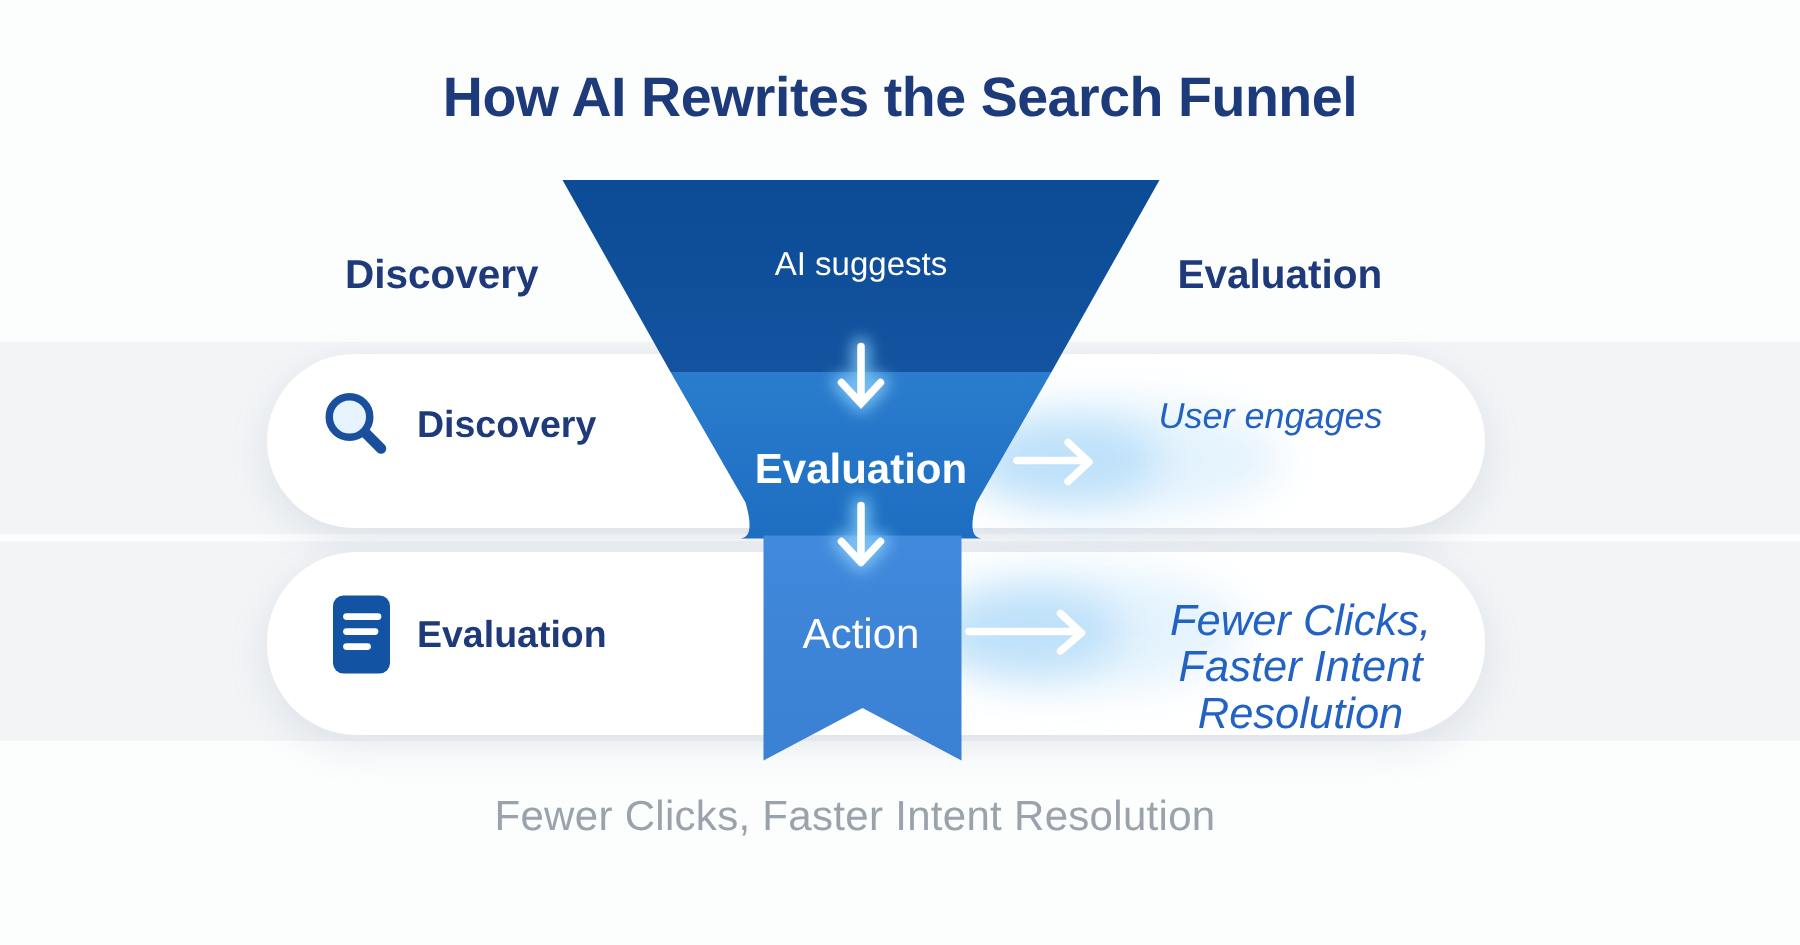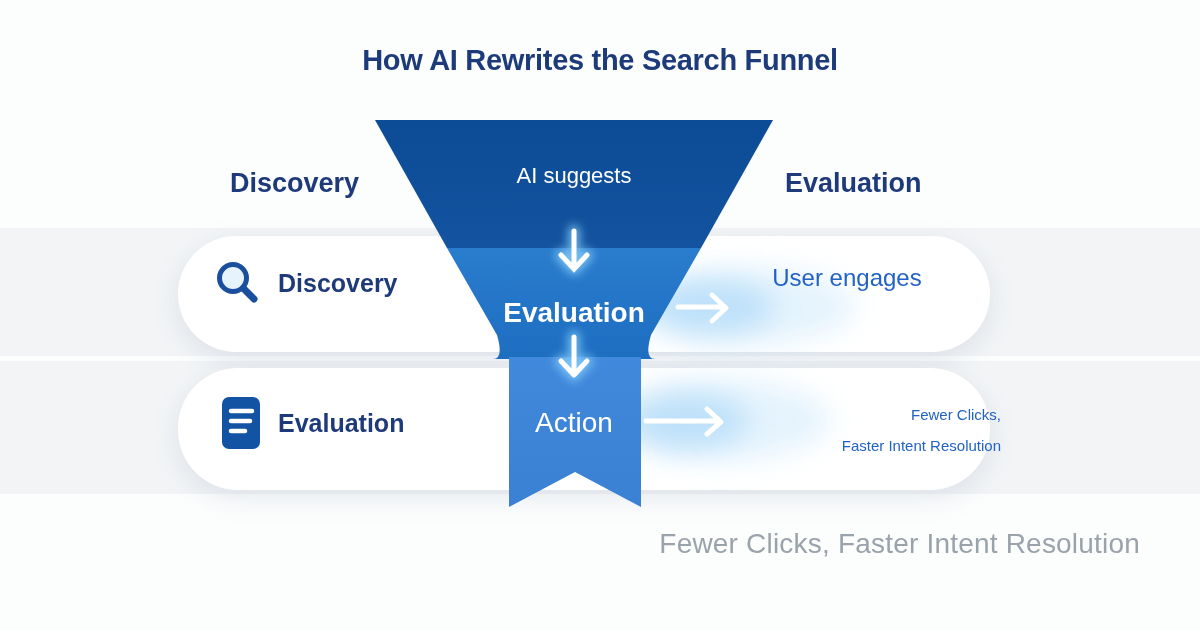--- a/index.html
+++ b/index.html
@@ -12,21 +12,21 @@
   #band-1{top:228px;height:128px;}
   #band-2{top:361px;height:133px;}
   .pill{
     position:absolute;background:#ffffff;border-radius:60px;
     box-shadow:0 8px 24px rgba(150,165,185,0.22);
   }
   #pill-1{left:178px;top:236px;width:812px;height:116px;}
   #pill-2{left:178px;top:368px;width:812px;height:122px;}
   .title{
     position:absolute;left:0;top:44px;width:1200px;text-align:center;
-    font-size:29px;font-weight:bold;color:#1d3a7a;letter-spacing:-0.3px;
+    font-size:37px;font-weight:bold;color:#1d3a7a;letter-spacing:-0.3px;
   }
   .side-label{
     position:absolute;font-size:27px;font-weight:bold;color:#1e3a7a;
   }
   #side-label-left{left:230px;top:168px;}
   #side-label-right{left:785px;top:168px;}
   .funnel-svg{position:absolute;left:0;top:0;}
   .funnel-text{
     position:absolute;color:#ffffff;text-align:center;
   }
@@ -35,26 +35,26 @@
   #funnel-bottom-text{left:474px;top:407px;width:200px;font-size:28px;font-weight:normal;text-align:center;}
   .pill-label{
     position:absolute;font-size:25px;font-weight:bold;color:#1e3a7a;
   }
   #pill-label-1{left:278px;top:269px;}
   #pill-label-2{left:278px;top:409px;}
   .pill-icon{position:absolute;}
   #magnifier-icon{left:213px;top:258px;}
   #document-icon{left:221px;top:396px;}
   .right-note{
-    position:absolute;text-align:center;color:#2262c4;font-weight:500;
+    position:absolute;text-align:center;color:#2262c4;font-weight:500;font-style:italic;
   }
   #right-note-1{left:733px;top:262px;width:228px;font-size:24px;line-height:31px;}
-  #right-note-2{left:733px;top:399px;width:268px;font-size:15px;line-height:31px;text-align:right;}
+  #right-note-2{left:733px;top:399px;width:268px;font-size:29px;line-height:31px;}
   .footer-caption{
-    position:absolute;left:0;top:528px;width:1140px;text-align:right;
+    position:absolute;left:0;top:528px;width:1140px;text-align:center;
     font-size:28px;color:#9aa2ab;letter-spacing:0.2px;
   }
 </style>
 </head>
 <body>
 
 <div class="band" id="band-1"></div>
 <div class="band" id="band-2"></div>
 
 <div class="pill" id="pill-1"></div>

